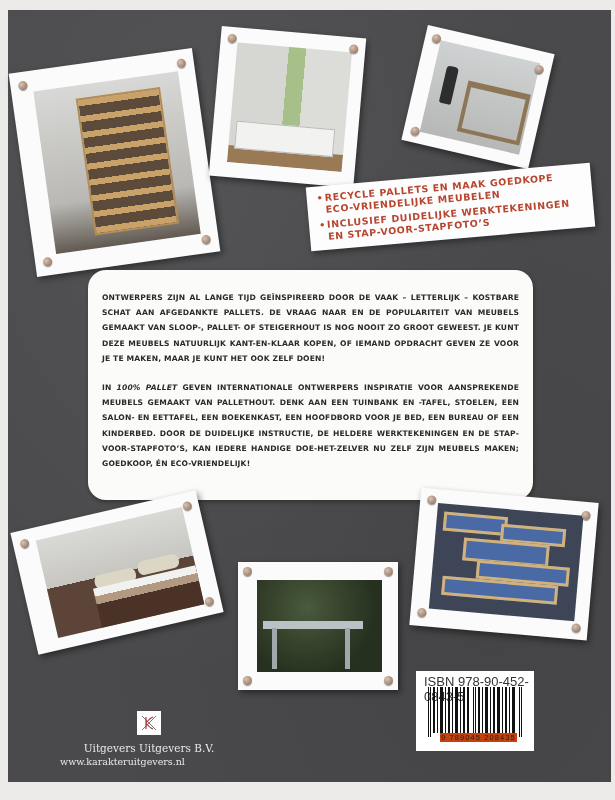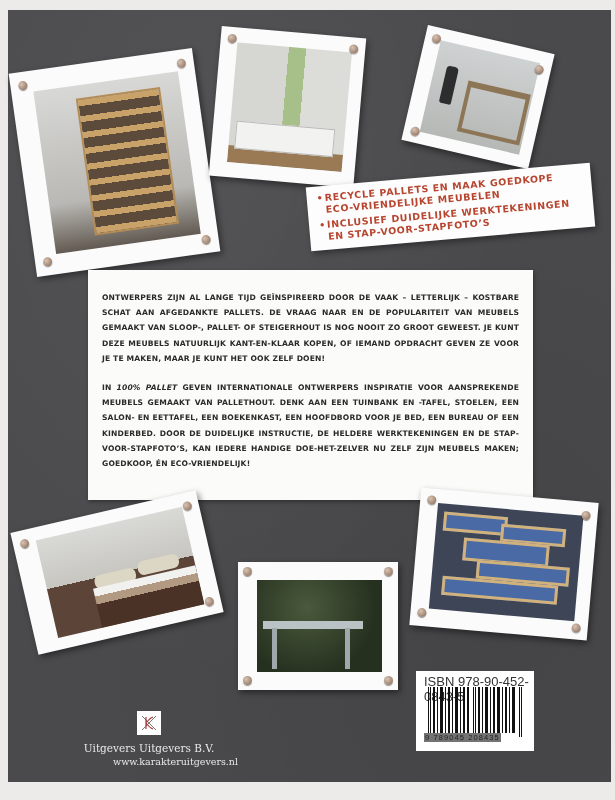--- a/index.html
+++ b/index.html
@@ -55,21 +55,21 @@
   }
   .bullet {
     color: #b7452f; font-weight: bold; font-size: 9.5px; letter-spacing: 0.6px;
     line-height: 12px; margin-bottom: 3px; padding-left: 8px; position: relative;
   }
   .bullet .dot { position:absolute; left:0; top:0; }
   
   #panel {
     position: absolute; left: 88px; top: 270px; width: 445px; height: 230px;
     background: #fbfbfa; box-shadow: 1px 2px 4px rgba(0,0,0,0.35);
-    padding: 20px 14px 0 14px; box-sizing: border-box;
+    padding: 20px 14px 0 14px; box-sizing: border-box; border-radius: 18px;
   }
   .para {
     color: #2a2a2a; font-weight: bold; font-size: 7.6px; line-height: 15.2px;
     text-align: justify; margin: 0 0 14px 0; letter-spacing: 0.15px;
   }
   .para em { font-style: italic; }
   
   #p4 { left: 22px; top: 510px; width: 190px; height: 125px; transform: rotate(-13deg); }
   #p4 .img { background: linear-gradient(#d9d9d6, #c7c6c1 50%, #5c4538 50%); }
   .pillow { position:absolute; width:28%; height:14%; background:#dcd6c5; border-radius:6px; top:48%; }
@@ -83,32 +83,32 @@
   #p6 { left: 415px; top: 495px; width: 178px; height: 138px; transform: rotate(5deg); }
   #p6 .img { background: #3d4556; }
   .box { position:absolute; border: 3px solid #d2b27c; background: #4a6aa6; }
   
   #isbn {
     position: absolute; left: 416px; top: 671px; width: 118px; height: 80px;
     background: #fff;
   }
   #isbn .label { position:absolute; left: 8px; top: 3px; font-size: 13px; color:#333; font-family: "Liberation Sans", sans-serif; }
   #isbn .bars { position:absolute; left: 12px; top: 16px; width: 94px; height: 50px; }
-  #isbn .digits { position:absolute; left: 8px; top: 62px; font-size: 7.5px; color:#222; font-family: "Liberation Sans", sans-serif; letter-spacing: 1.1px; background:#737373; padding: 0 1px; }
+  #isbn .digits { position:absolute; left: 24px; top: 62px; font-size: 7.5px; color:#222; font-family: "Liberation Sans", sans-serif; letter-spacing: 1.1px; background:#c2410c; padding: 0 1px; }
   
   #logo {
     position: absolute; left: 137px; top: 711px; width: 24px; height: 24px;
     background: #fff; display:flex; align-items:center; justify-content:center;
   }
   #pubname {
     position: absolute; left: 60px; top: 742px; width: 178px; text-align: center;
     color: #e8e8e8; font-family: "DejaVu Serif", serif; font-size: 10.5px; line-height: 13px;
   }
   #puburl {
-    position: absolute; left: 60px; top: 756px; width: 178px; text-align: right;
+    position: absolute; left: 60px; top: 756px; width: 178px; text-align: left;
     color: #e8e8e8; font-family: "DejaVu Serif", serif; font-size: 9.5px;
   }
 </style>
 </head>
 <body>
 
 <div class="board">
 
 </div>
 

